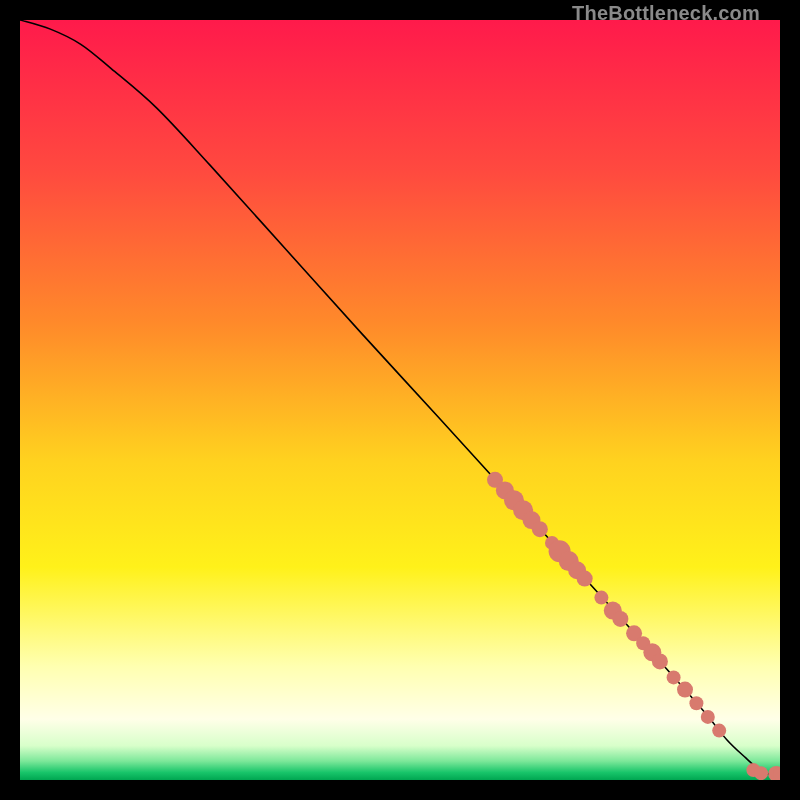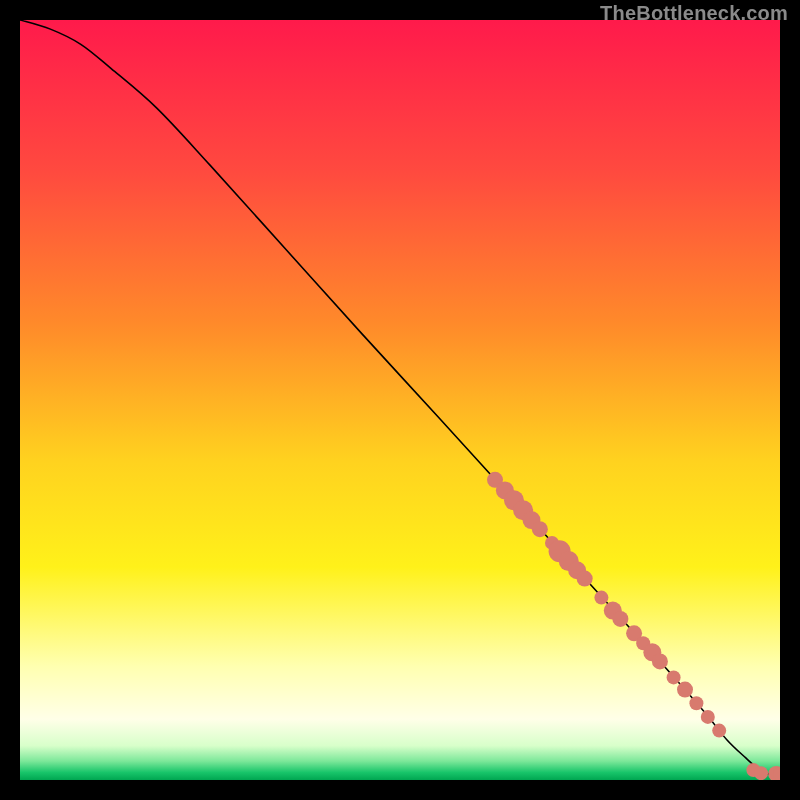--- a/index.html
+++ b/index.html
@@ -21,21 +21,21 @@
   .plot {
     position: absolute;
     left: 0;
     top: 0;
     width: 760px;
     height: 760px;
   }
   .watermark {
     position: absolute;
     top: 2px;
-    right: 12px;
+    right: 40px;
     font-family: Arial, Helvetica, sans-serif;
     font-size: 20px;
     font-weight: 600;
     color: #8a8a8a;
     letter-spacing: 0.2px;
     user-select: none;
   }
 </style>
 </head>
 <body>

